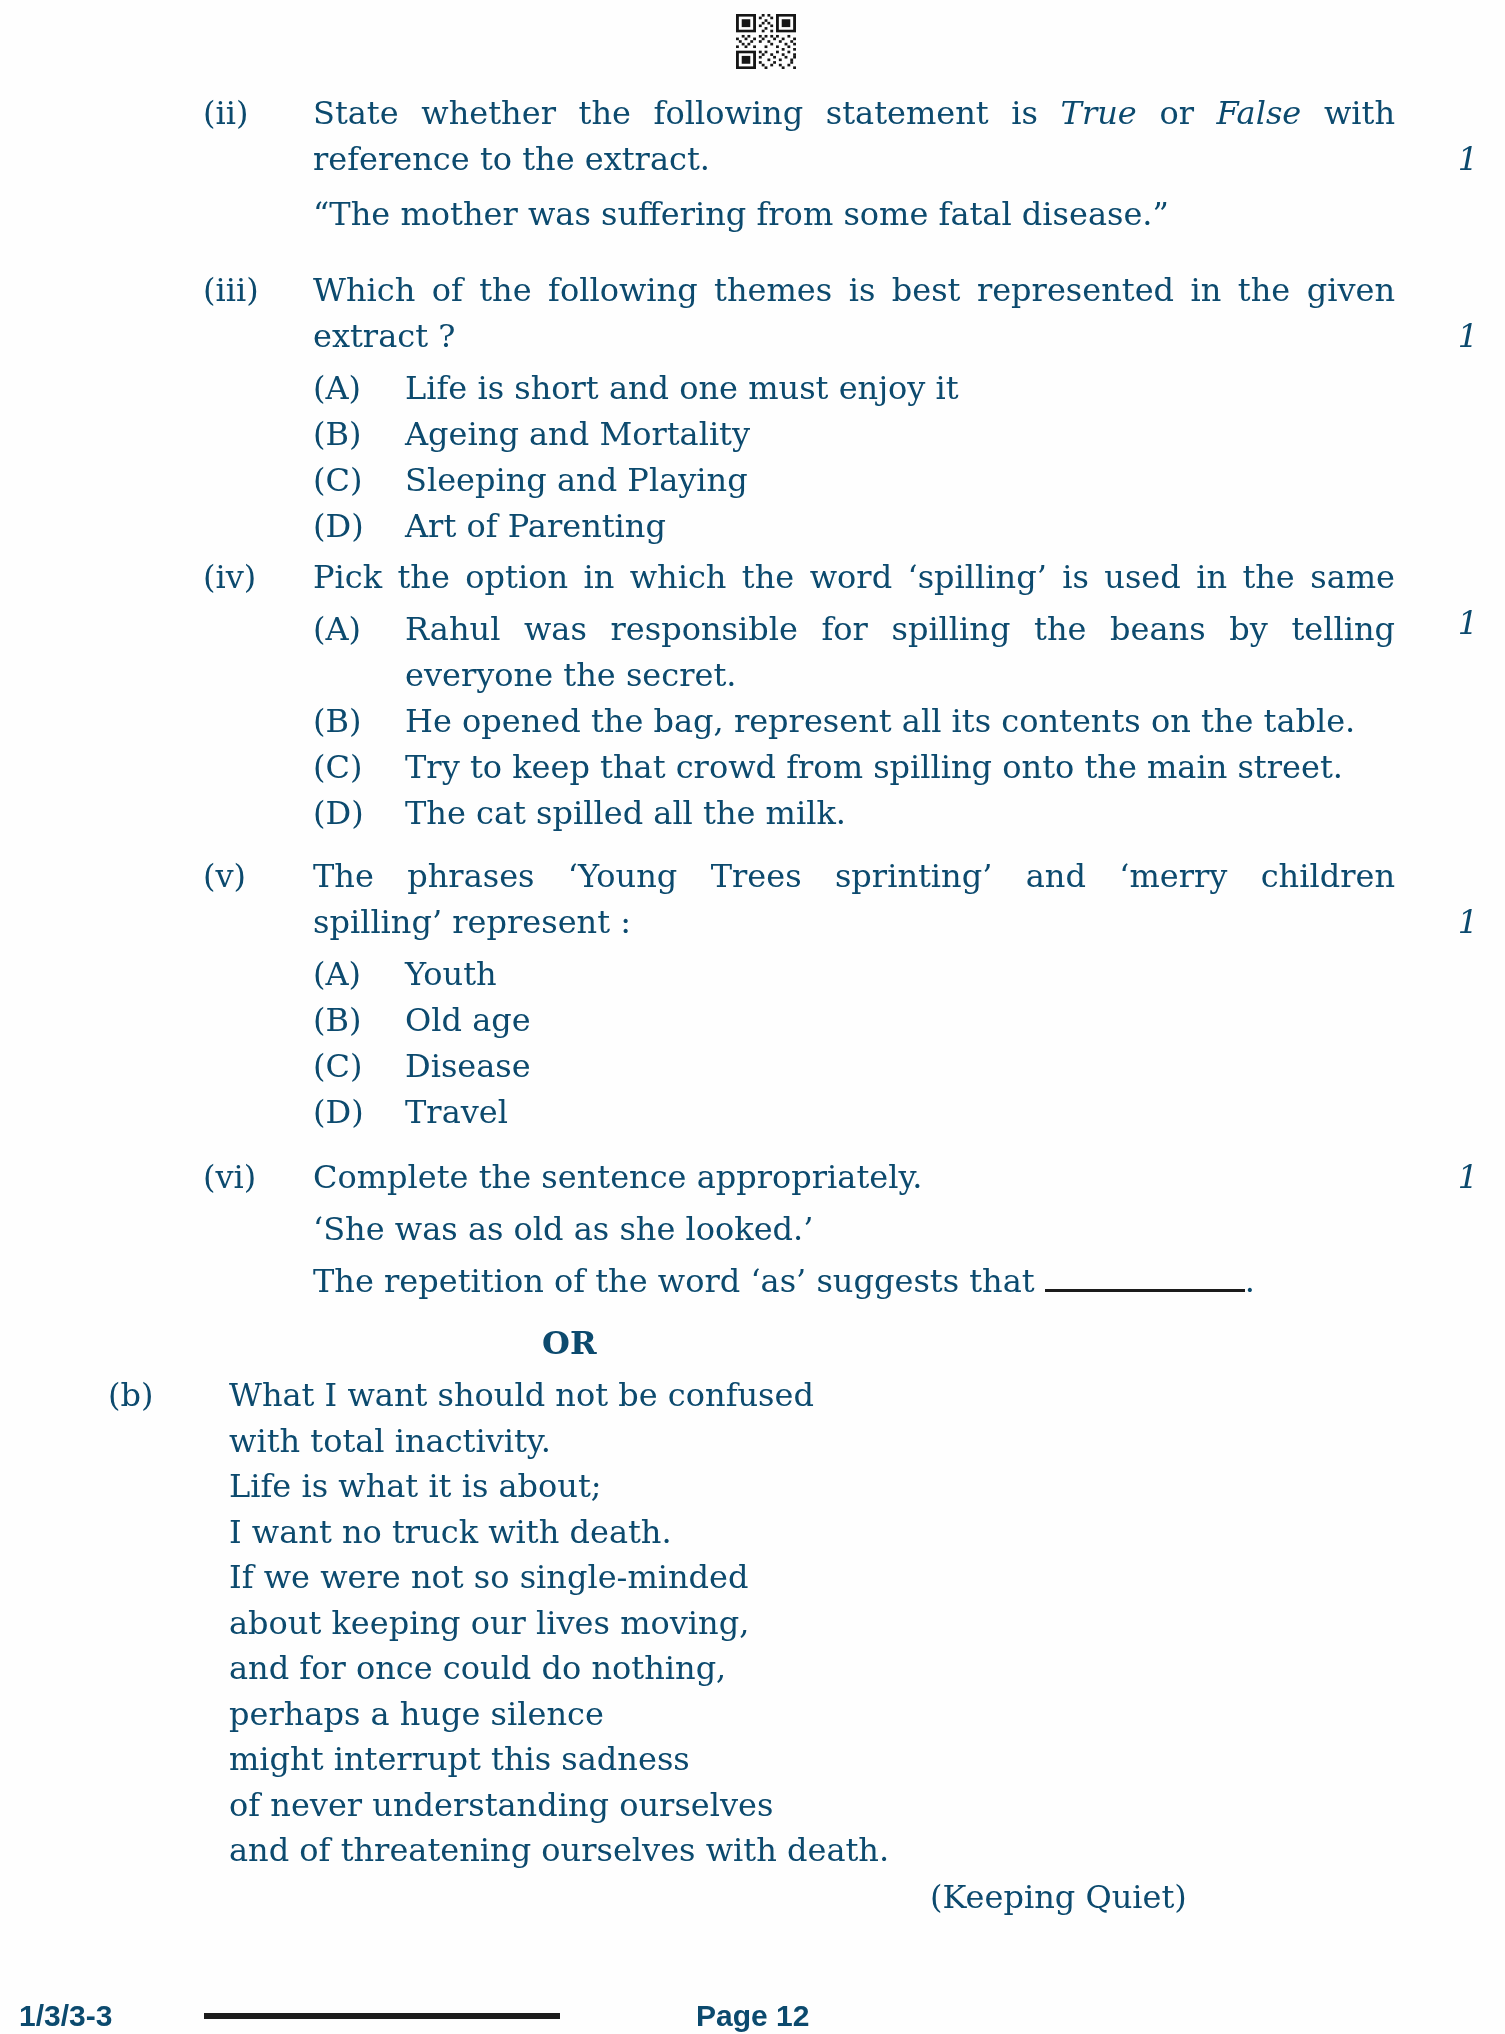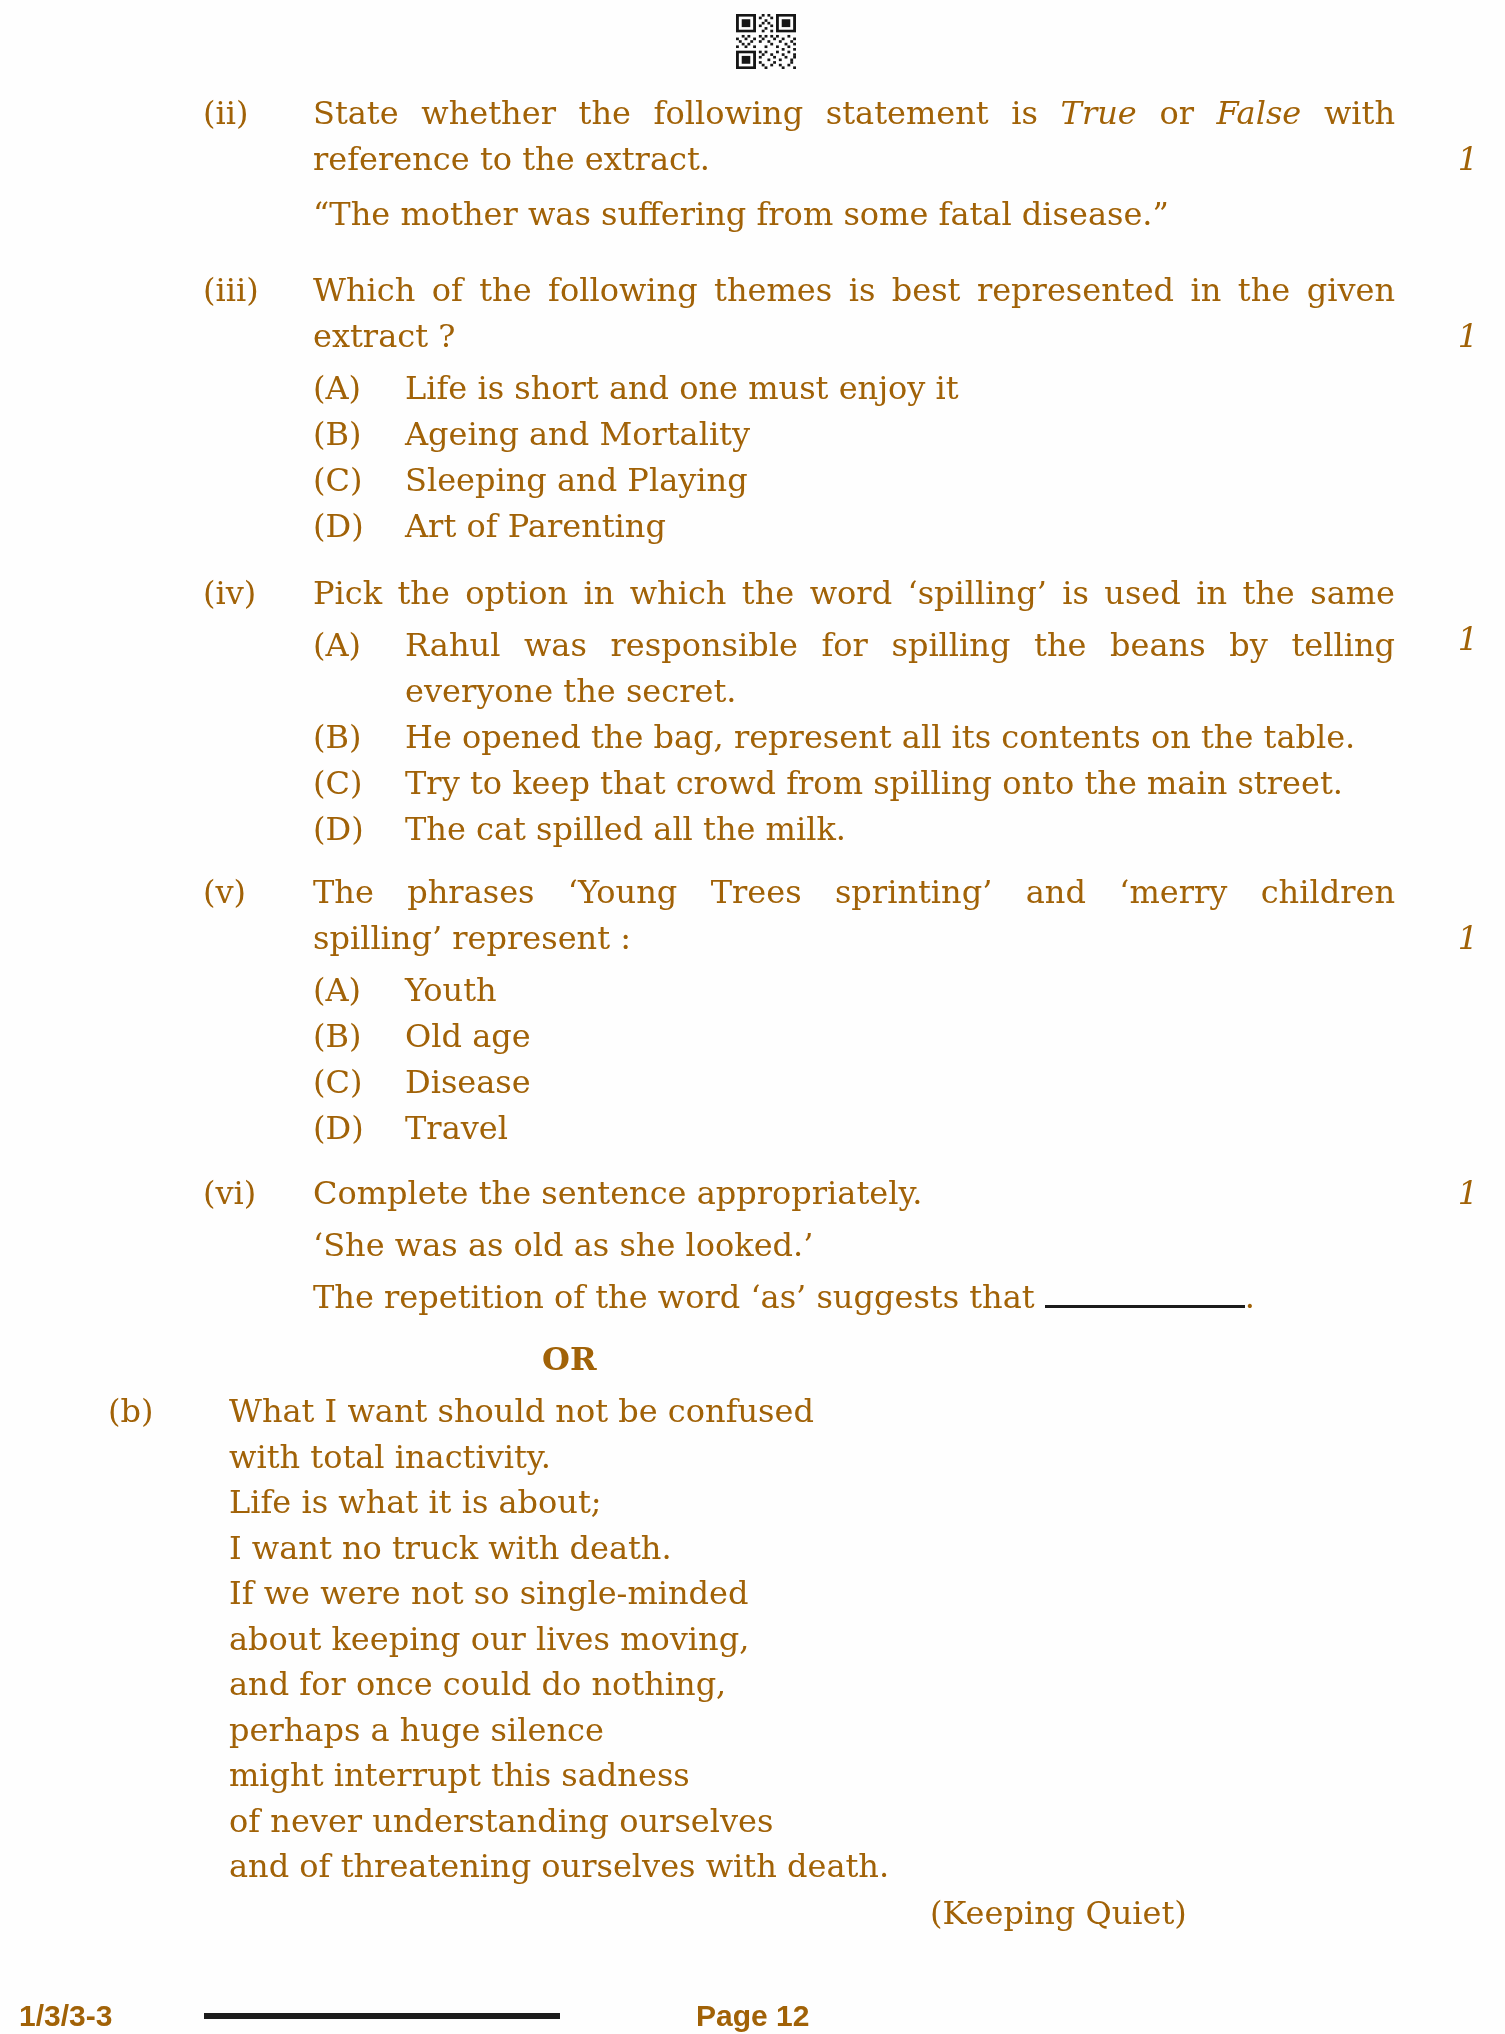--- a/index.html
+++ b/index.html
@@ -1,26 +1,26 @@
 <!DOCTYPE html>
 <html><head>
 <meta charset="utf-8">
 <title>Question Paper Page 12</title>
 <style>
   html,body{margin:0;padding:0;background:#e8e8e8;}
   .page{
     position:relative;width:1505px;height:2034px;background:#fefefe;
-    color:#a16207;font-family:"DejaVu Serif",serif;font-size:32px;line-height:46px;
+    color:#0c4a6e;font-family:"DejaVu Serif",serif;font-size:32px;line-height:46px;
     overflow:hidden;margin:0 auto;
   }
   .qr{position:absolute;left:736px;top:14px;width:60px;height:55px;}
   .content{padding-top:90px;}
   .q{position:relative;display:grid;grid-template-columns:110px 1082px;margin-left:203px;}
   .q-iii{margin-top:30px;}
-  .q-iv{margin-top:21px;}
+  .q-iv{margin-top:5px;}
   .q-v{margin-top:17px;}
   .q-vi{margin-top:19px;}
   .qnum{grid-column:1;}
   .qbody{grid-column:2;}
   .qmark{position:absolute;right:27px;top:0;font-style:italic;}
   .qmark.l2{top:46px;}
   .jline{text-align:justify;text-align-last:justify;white-space:nowrap;}
   .lline{text-align:left;}
   .quote{margin-top:9px;}
   .opts{margin-top:6px;}

